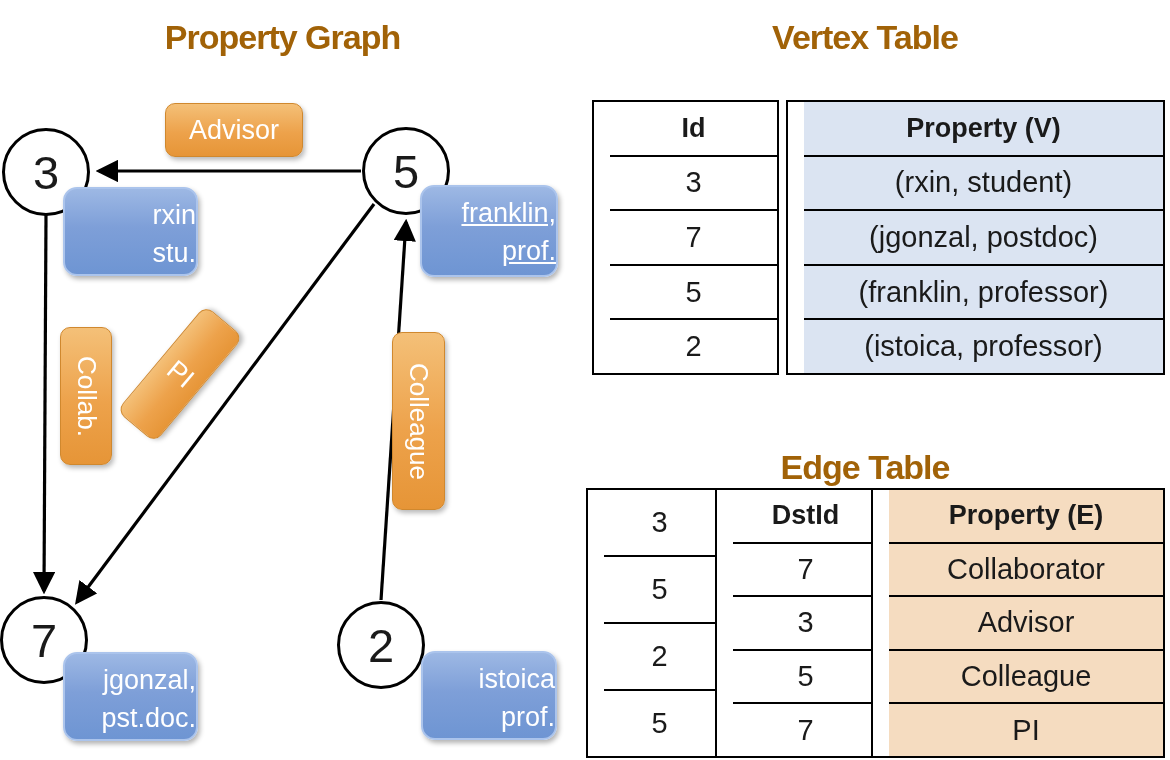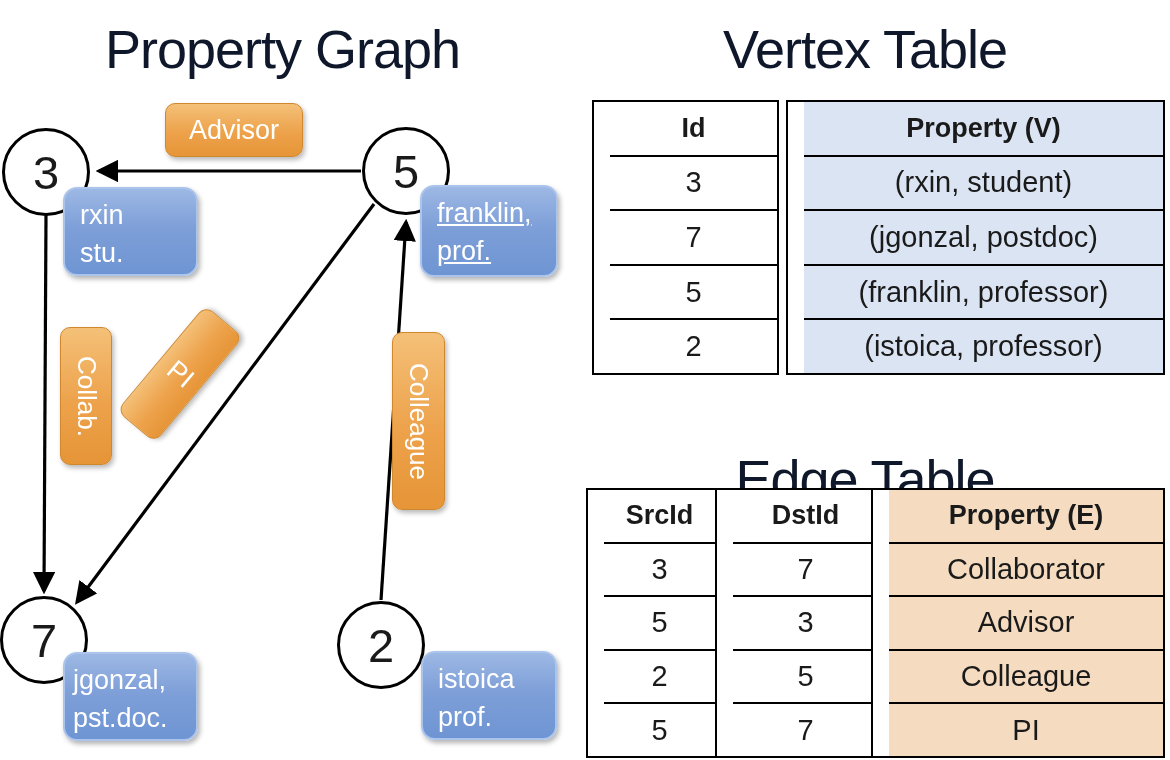--- a/index.html
+++ b/index.html
@@ -2,22 +2,22 @@
 <html><head>
 <meta charset="utf-8">
 <style>
   html,body{margin:0;padding:0;background:#ffffff;}
   #canvas{
     position:relative;width:1170px;height:760px;background:#ffffff;overflow:hidden;
     font-family:"Liberation Sans",sans-serif;color:#161616;
   }
   
   .big-title{
-    position:absolute;text-align:center;font-size:54px;font-weight:400;
-    letter-spacing:-1px;color:#0f172a;white-space:nowrap;
+    position:absolute;text-align:center;font-size:34px;font-weight:700;
+    letter-spacing:-1px;color:#a16207;white-space:nowrap;
   }
   #graph-title{left:0;top:18px;width:565px;}
   #vertex-title{left:565px;top:18px;width:600px;}
   #edge-title{left:565px;top:400px;width:600px;margin-top:48px;}
 
   
   #edge-svg{position:absolute;left:0;top:0;z-index:1;}
   .node{
     position:absolute;z-index:2;box-sizing:border-box;
     width:88px;height:88px;border-radius:50%;
@@ -30,20 +30,21 @@
   #node-7{left:0px;top:596px;}
   #node-2{left:337px;top:601px;}
 
   .vlabel{ 
     position:absolute;z-index:3;box-sizing:border-box;
     background:linear-gradient(180deg,#9db8e4 0%,#7e9fd8 45%,#6e95d3 100%);
     border:2px solid #abc4ec;border-radius:14px;
     box-shadow:2px 3px 5px rgba(0,0,0,0.30);
     color:#ffffff;font-size:27px;line-height:1.42;
     padding:7px 0 0 15px;
+    text-align:right;
   }
   #label-rxin{left:63px;top:187px;width:135px;height:89px;}
   #label-franklin{left:420px;top:185px;width:138px;height:92px;text-decoration:underline;}
   #label-jgonzal{left:63px;top:652px;width:135px;height:89px;padding-left:8px;}
   #label-istoica{left:421px;top:651px;width:136px;height:89px;}
 
   .elabel{ 
     position:absolute;z-index:3;box-sizing:border-box;
     background:linear-gradient(180deg,#f4c078 0%,#eda24b 55%,#e69537 100%);
     border:1.5px solid #d0882e;border-radius:10px;
@@ -154,21 +155,20 @@
     <div class="cell header bluefill">Property (V)</div>
     <div class="cell bluefill">(rxin, student)</div>
     <div class="cell bluefill">(jgonzal, postdoc)</div>
     <div class="cell bluefill">(franklin, professor)</div>
     <div class="cell bluefill">(istoica, professor)</div>
   </div>
 
   <div id="edge-title" class="big-title">Edge Table</div>
 
   <div class="tcol" id="et-src">
-    <div class="cell header">SrcId</div>
     <div class="cell">3</div>
     <div class="cell">5</div>
     <div class="cell">2</div>
     <div class="cell">5</div>
   </div>
   <div class="tcol" id="et-dst">
     <div class="cell header">DstId</div>
     <div class="cell">7</div>
     <div class="cell">3</div>
     <div class="cell">5</div>

